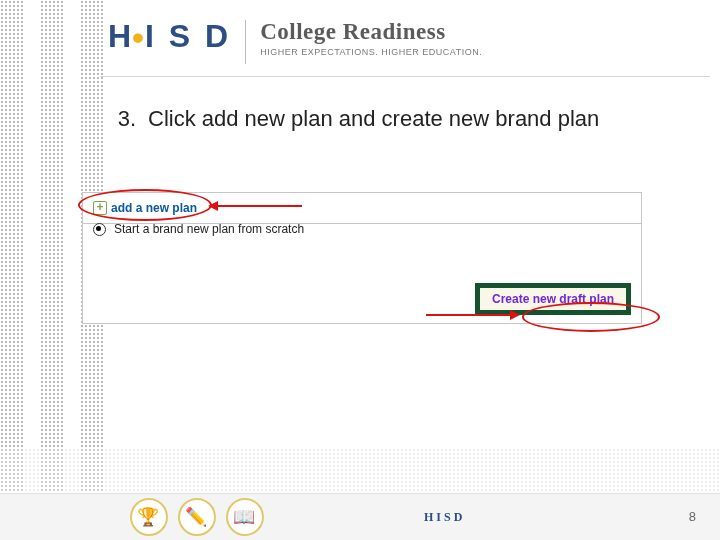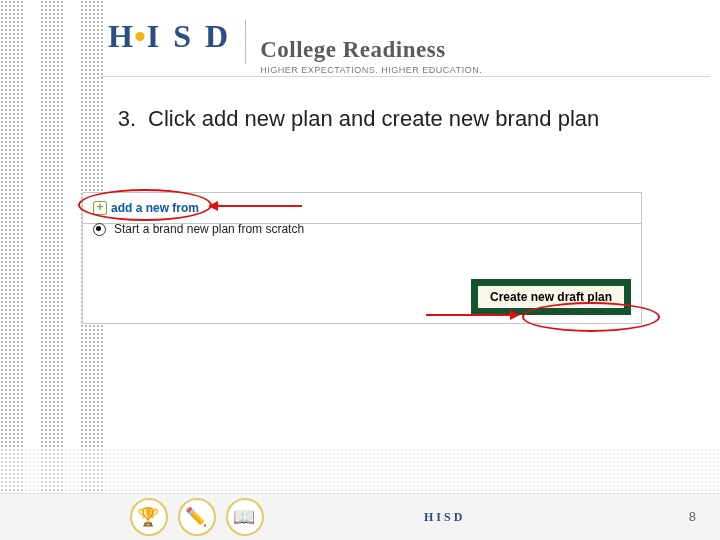--- a/index.html
+++ b/index.html
@@ -30,27 +30,27 @@
   
   .footer-dots{
     position:absolute;left:0;top:448px;width:720px;height:56px;
     background-image:radial-gradient(#e2e2e2 0.8px,transparent 0.9px);
     background-size:4px 4px;opacity:.55;
   }
 
   
   .logo{position:absolute;left:108px;top:18px;display:flex;align-items:flex-start;gap:14px}
   .logo-hisd{
-    font-family:Liberation Serif, serif;
+    font-family:Liberation Sans, sans-serif;
     font-weight:700;color:#2c4d86;font-size:32px;letter-spacing:3px;
     position:relative;display:flex;align-items:center;
   }
   .logo-hisd .y-dot{color:#f1b21b;font-size:34px;line-height:0;margin-left:-2px;margin-right:-2px}
   .logo-divider{width:1px;height:44px;background:#bbb;margin-top:2px}
-  .logo-right{display:flex;flex-direction:column;margin-top:19px}
+  .logo-right{display:flex;flex-direction:column;margin-top:1px}
   .logo-cr{font-family:Georgia,serif;font-size:23px;font-weight:700;color:#5b5b5b;letter-spacing:.5px}
   .logo-tag{font-size:9px;color:#7a7a7a;letter-spacing:.5px;margin-top:2px}
 
   .rule{position:absolute;left:100px;top:76px;width:610px;height:1px;background:#d6d6d6}
 
   
   .instruction{
     position:absolute;left:112px;top:104px;display:flex;gap:12px;
     font-size:22px;color:#222;line-height:30px;max-width:560px;
   }
@@ -71,22 +71,22 @@
     color:#7aa843;font-size:12px;line-height:11px;text-align:center;font-weight:700;
   }
   .shot-hr{position:absolute;left:0;top:30px;width:100%;height:1px;background:#c7c7c7}
   .radio-row{position:absolute;left:10px;top:29px;display:flex;align-items:center;gap:8px;font-size:12px;color:#222}
   .radio-row .dot{
     width:11px;height:11px;border:1px solid #333;border-radius:50%;background:#fff;position:relative;
   }
   .radio-row .dot::after{content:"";position:absolute;left:2.2px;top:2.2px;width:5px;height:5px;border-radius:50%;background:#000}
   .create-btn{
     position:absolute;right:10px;bottom:8px;
-    font-size:12px;color:#000000;font-weight:700;
-    padding:4px 12px;border:7px solid #14532d;background:#faf6e8;
+    font-size:12px;color:#6d28d9;font-weight:700;
+    padding:4px 12px;border:5px solid #14532d;background:#faf6e8;
   }
 
   
   .oval{position:absolute;border:2px solid #d11;border-radius:50%/50%;}
   .oval-1{left:78px;top:189px;width:130px;height:28px}
   .oval-2{left:522px;top:302px;width:134px;height:26px}
   .arrow{position:absolute;height:2px;background:#d11}
   .arrow::before{
     content:"";position:absolute;top:-4px;width:0;height:0;
     border-top:5px solid transparent;border-bottom:5px solid transparent;
@@ -132,21 +132,21 @@
 <div class="rule"></div>
 
 <div class="instruction">
   <div class="num">3.</div>
   <div class="txt">Click add new plan and create new brand plan</div>
 </div>
 
 <div class="shot">
   <div class="add-plan-link">
     <span class="plus">+</span>
-    <span>add a new from</span>
+    <span>add a new plan</span>
   </div>
   <div class="shot-hr"></div>
   <div class="radio-row">
     <span class="dot"></span>
     <span>Start a brand new plan from scratch</span>
   </div>
   <div class="create-btn">
     <span>Create new draft plan</span>
   </div>
 </div>

